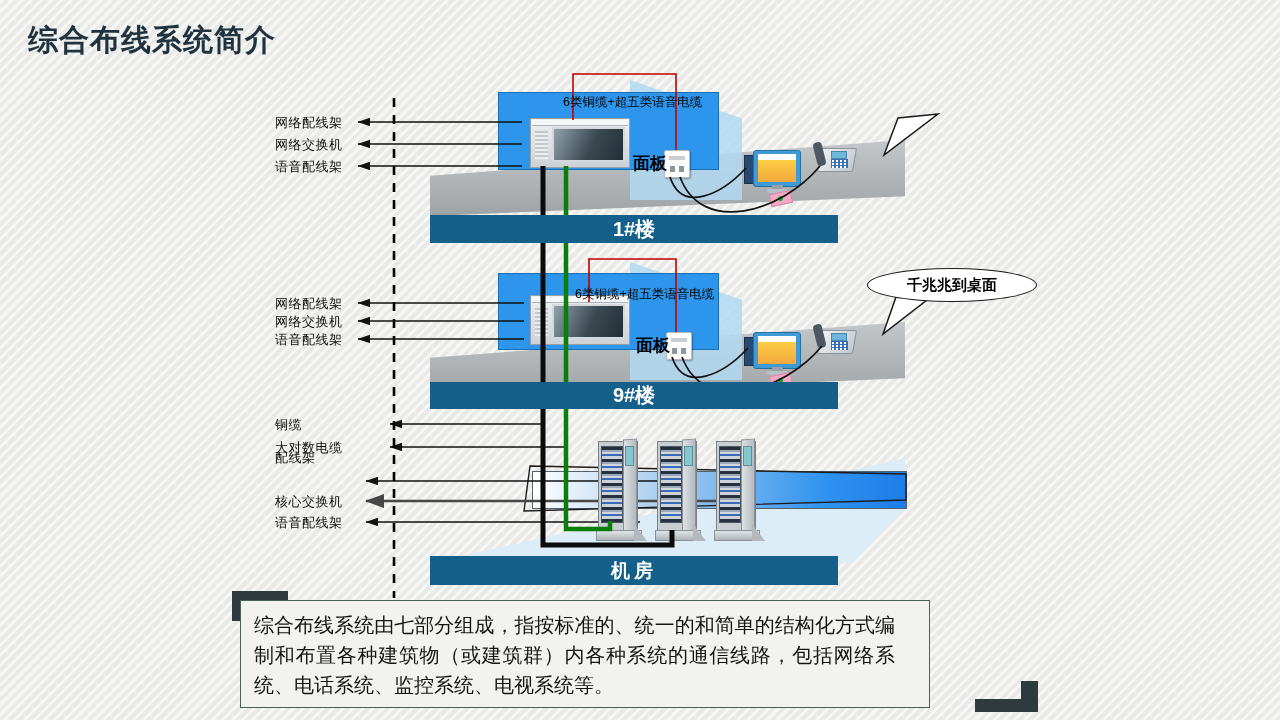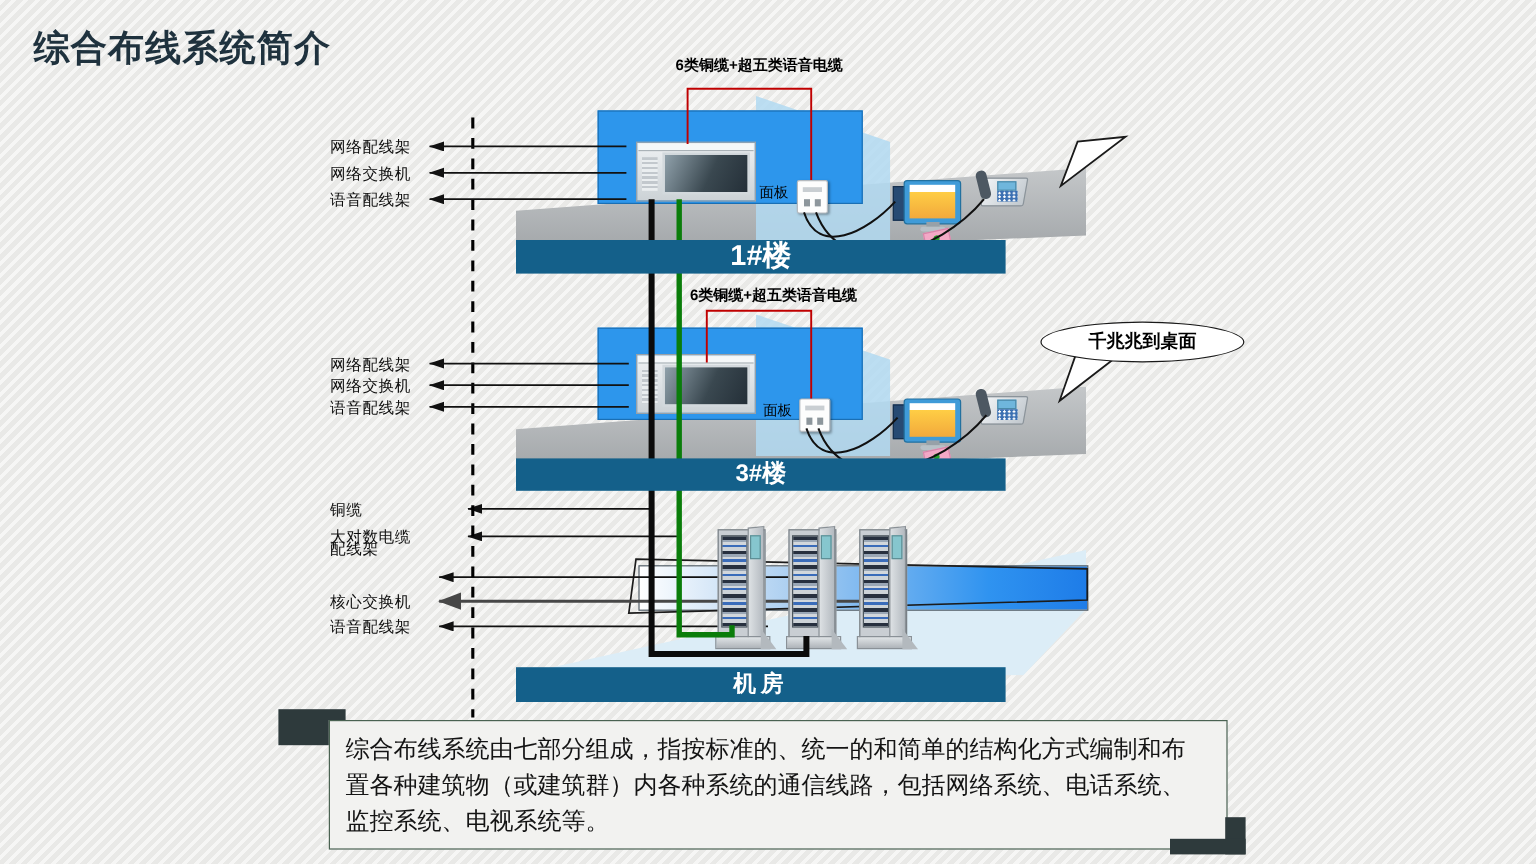--- a/index.html
+++ b/index.html
@@ -64,32 +64,32 @@
   .pc .pad{position:absolute;left:26px;top:44px;width:20px;height:11px;background:#f3a8c6;border:1px solid #d786aa;transform:rotate(-12deg);}
   .pc .pad:after{content:"";position:absolute;left:7px;top:3px;width:5px;height:5px;border-radius:50%;background:#27a32b;}
   .phone{width:42px;height:32px;z-index:3;}
   .phone .body{position:absolute;right:0;top:6px;width:34px;height:22px;background:linear-gradient(120deg,#f0f3f5,#c0c7cd);border:1px solid #8b949b;border-radius:2px;transform:skewX(-10deg);}
   .phone .scrn{position:absolute;right:8px;top:9px;width:14px;height:6px;background:#6fb6dc;border:1px solid #4b89a8;}
   .phone .keys{position:absolute;right:7px;top:17px;width:17px;height:9px;background:#3b70b2;
     background-image:radial-gradient(circle at 2px 2px,#fff 0.9px,rgba(0,0,0,0) 1.1px);background-size:4px 3px;}
   .phone .hs{position:absolute;left:2px;top:0;width:9px;height:24px;background:#4d5862;border-radius:4px;transform:rotate(-14deg);}
   
   .banner{left:430px;width:408px;background:#14608a;color:#fff;text-align:center;font-weight:bold;z-index:5;}
-  .banner.k1{top:200px;height:28px;font-size:24px;line-height:28px;}
+  .banner.k1{top:215px;height:28px;font-size:20px;line-height:28px;}
   .banner.k2{top:382px;height:27px;font-size:20px;line-height:27px;}
   .banner.k3{top:556px;height:29px;font-size:19px;line-height:29px;font-family:"Liberation Serif","DejaVu Serif",serif;letter-spacing:4px;}
   .lbl{font-size:13px;font-weight:normal;color:#0d0d0d;white-space:nowrap;z-index:6;letter-spacing:.5px;}
-  .cablbl{font-size:12.5px;font-weight:bold;color:#000;white-space:nowrap;z-index:6;}
-  .panlbl{font-size:12px;font-weight:normal;color:#000;z-index:6;}
+  .cablbl{font-size:12.5px;font-weight:normal;color:#000;white-space:nowrap;z-index:6;margin-top:48px;}
+  .panlbl{font-size:17px;font-weight:bold;color:#000;z-index:6;}
   .bubble{border:1.6px solid #1a1a1a;border-radius:50%;background:#fff;z-index:6;
     text-align:center;font-weight:bold;font-size:15px;color:#000;}
   .bubble.c1{left:870px;top:89px;width:166px;height:31px;line-height:31px;}
   .bubble.c2{left:867px;top:268px;width:168px;height:32px;line-height:32px;}
   
-  .descbox{left:240px;top:600px;width:749px;height:108px;background:#f2f2f0;border:1px solid #4a6252;z-index:3;box-sizing:border-box;margin-left:34px;}
+  .descbox{left:240px;top:600px;width:690px;height:108px;background:#f2f2f0;border:1px solid #4a6252;z-index:3;box-sizing:border-box;}
   .desctext{padding:9px 34px 0 13px;font-size:20px;line-height:1.5;color:#141414;
     font-family:"Liberation Serif","DejaVu Serif",serif;text-align:justify;}
   .corner{background:#2e3a3c;z-index:2;}
   .corner.tl{left:232px;top:591px;width:56px;height:30px;}
   .corner.brv{left:1021px;top:681px;width:17px;height:31px;z-index:4;}
   .corner.brh{left:975px;top:699px;width:63px;height:13px;z-index:4;}
 </style>
 </head>
 <body>
 
@@ -208,21 +208,21 @@
     <path class="cable-black" d="M543,166 V545 H672 V530"></path>
     <path class="cord" d="M670,177 C682,214 722,194 746,168"></path>
     <path class="cord" d="M680,177 C702,236 782,212 820,166"></path>
     <path class="cord" d="M672,357 C684,394 724,374 748,348"></path>
     <path class="cord" d="M682,357 C704,416 784,392 822,346"></path>
     <path class="tail" d="M898,118 L884,155 L938,114 Z"></path>
     <path class="tail" d="M896,297 L883,334 L936,293 Z"></path>
   </svg>
 
   <div class="abs banner k1">1#楼</div>
-  <div class="abs banner k2">3#楼</div>
+  <div class="abs banner k2">9#楼</div>
   <div class="abs banner k3">机房</div>
 
   <div class="abs lbl" style="left:275px;top:114px;">网络配线架</div>
   <div class="abs lbl" style="left:275px;top:136px;">网络交换机</div>
   <div class="abs lbl" style="left:275px;top:158px;">语音配线架</div>
   <div class="abs lbl" style="left:275px;top:295px;">网络配线架</div>
   <div class="abs lbl" style="left:275px;top:313px;">网络交换机</div>
   <div class="abs lbl" style="left:275px;top:331px;">语音配线架</div>
   <div class="abs lbl" style="left:275px;top:416px;">铜缆</div>
   <div class="abs lbl" style="left:275px;top:439px;">大对数电缆</div>

